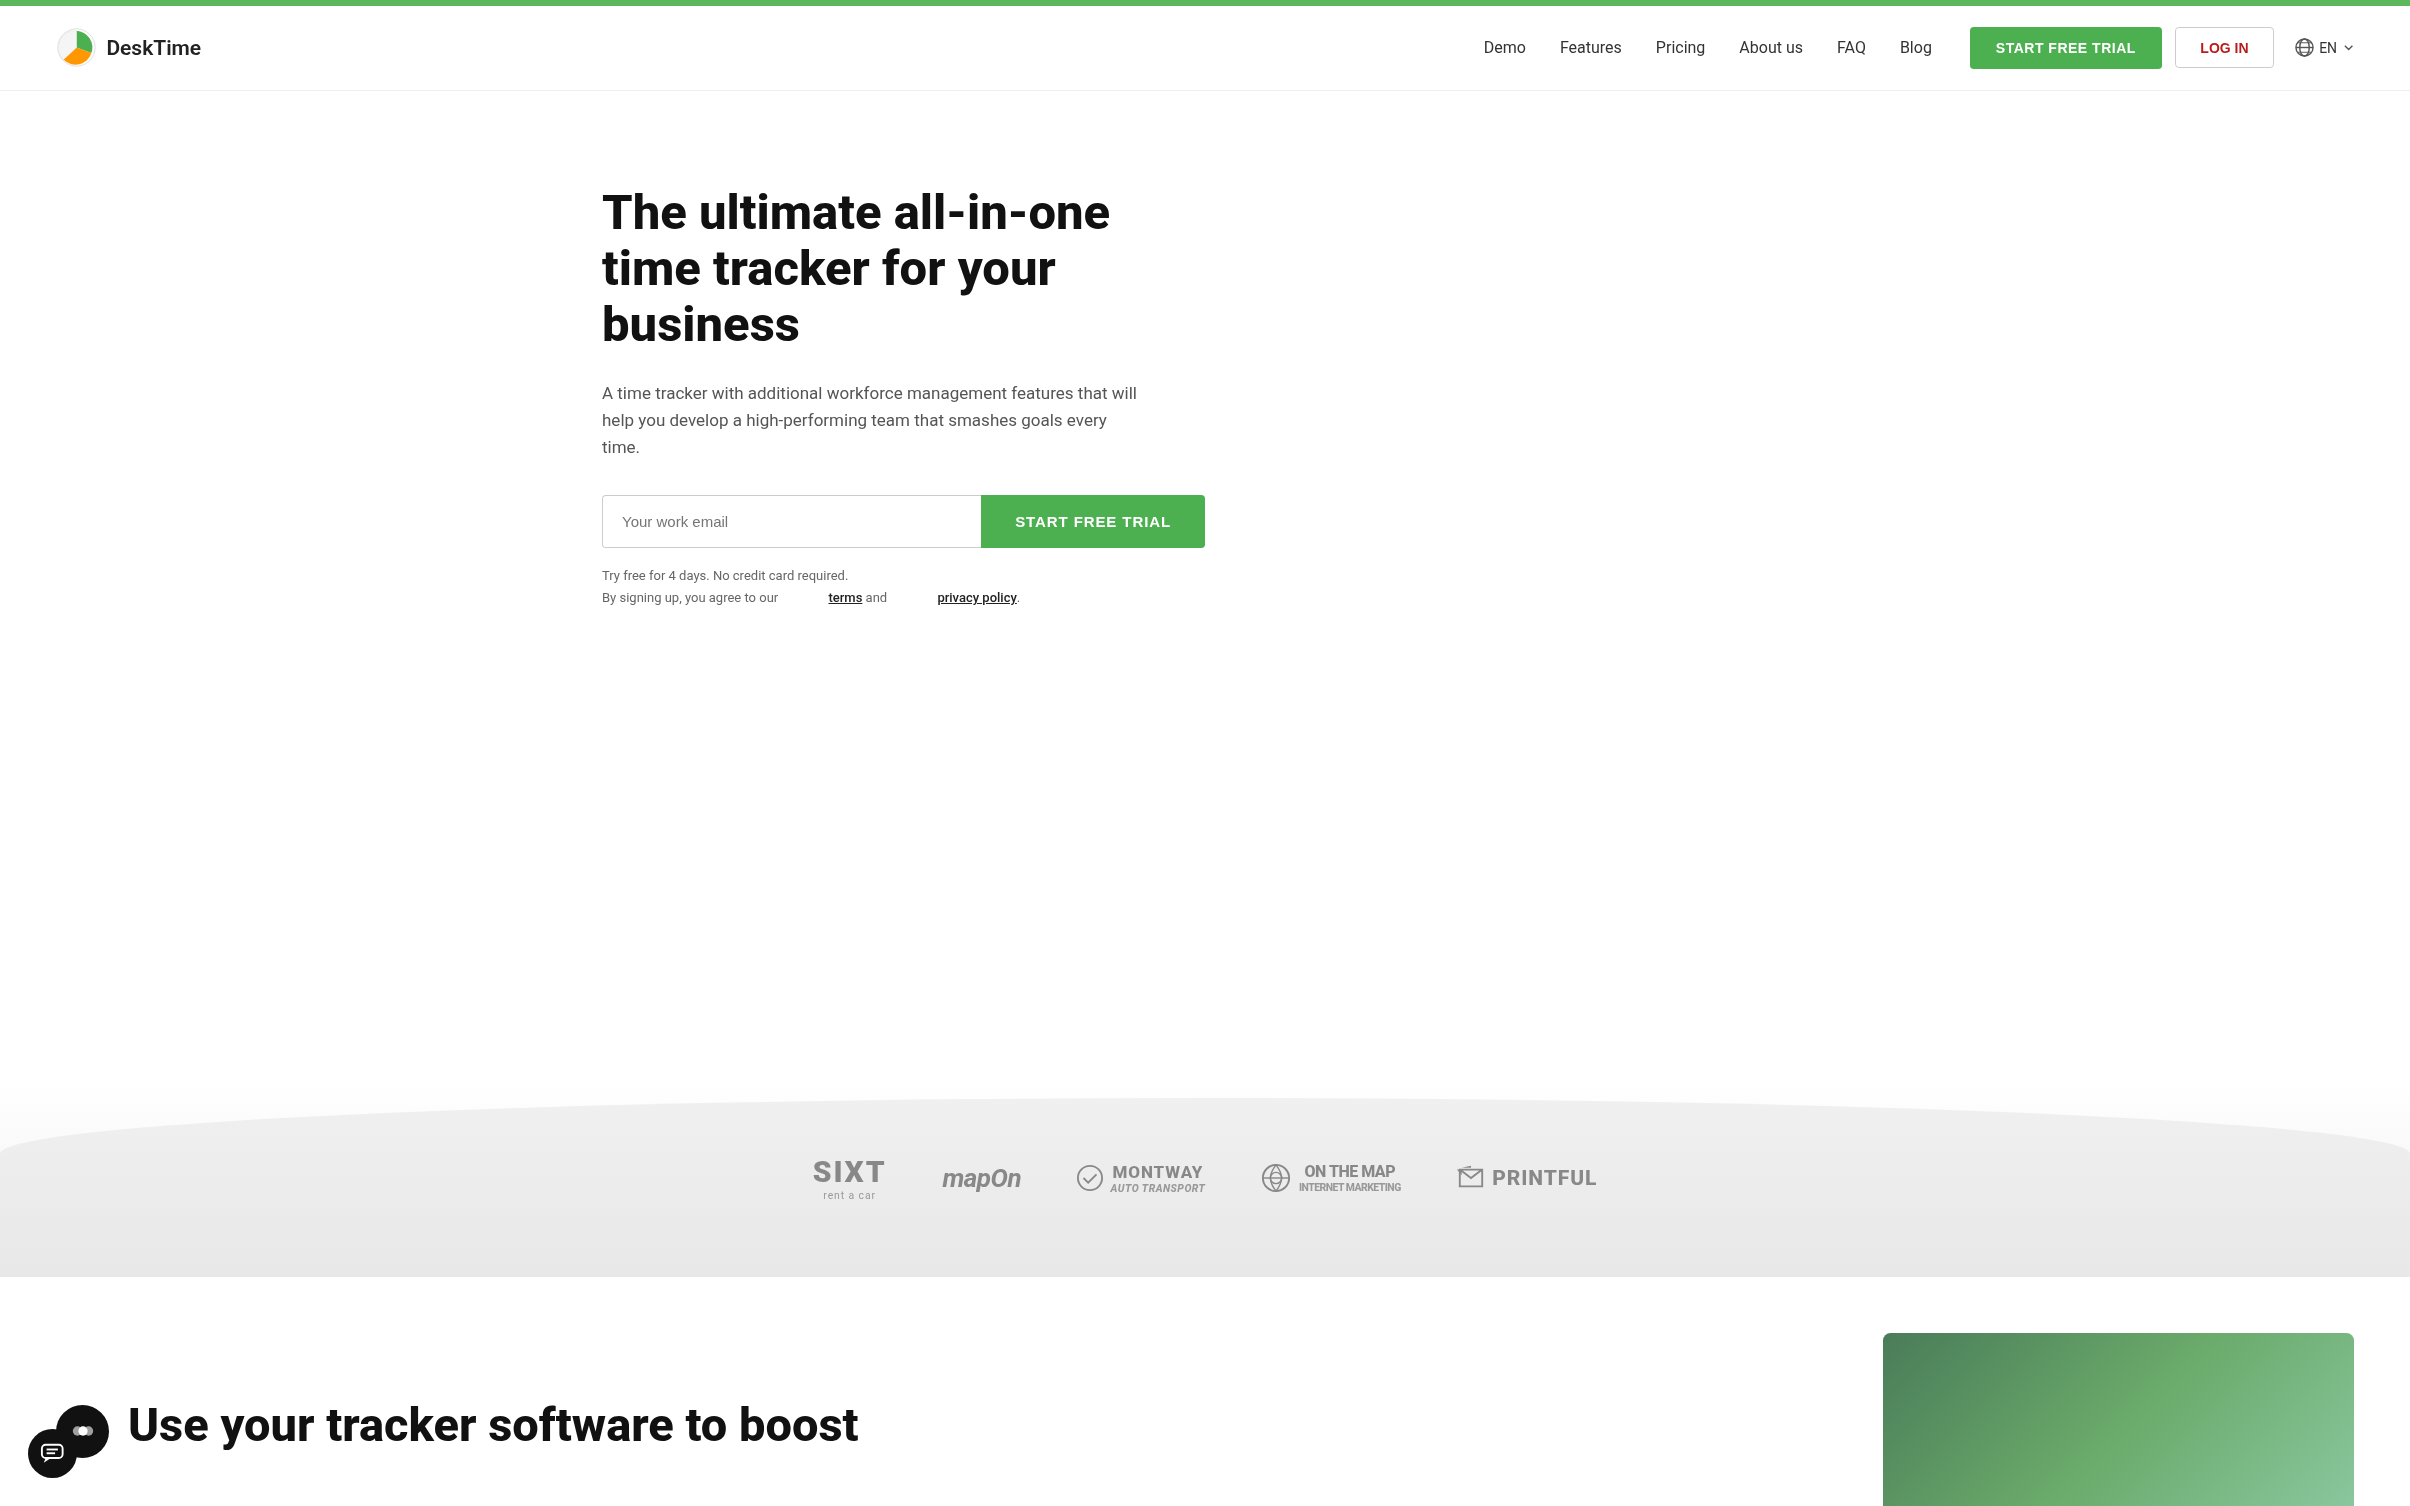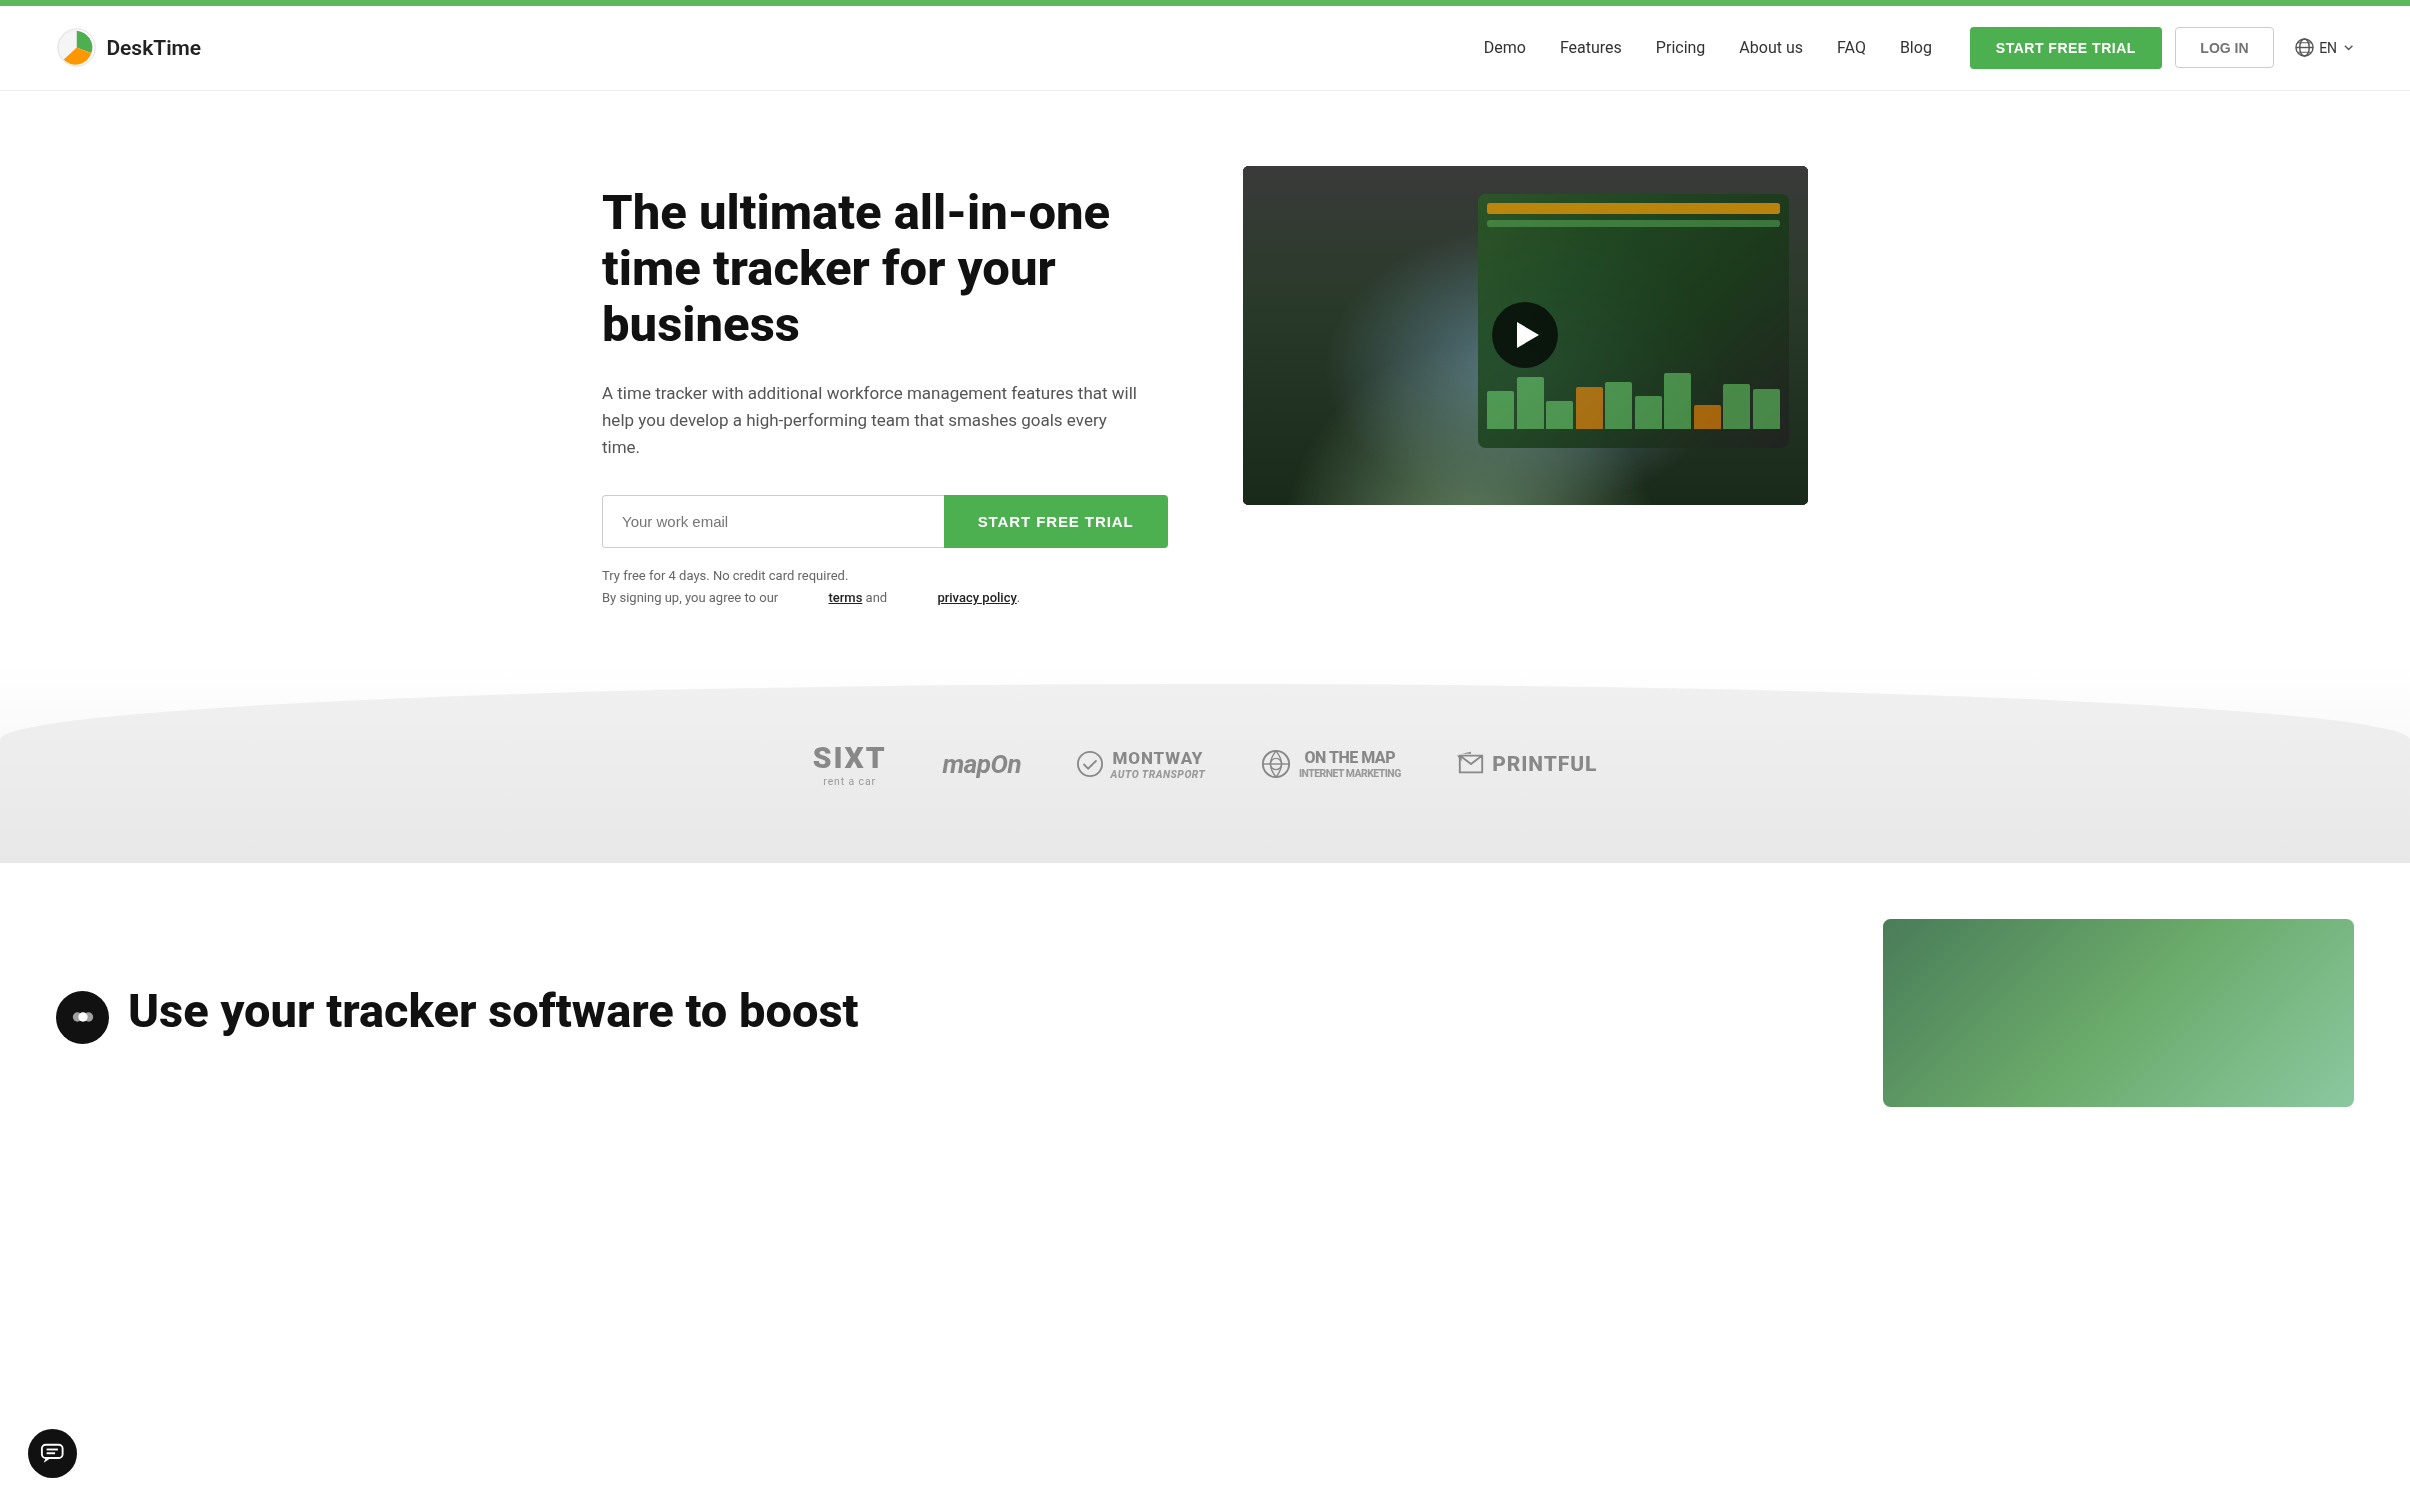--- a/index.html
+++ b/index.html
@@ -61,21 +61,21 @@
       border: none;
       padding: 13px 26px;
       font-size: 14px;
       font-weight: 700;
       cursor: pointer;
       border-radius: 3.8px;
       letter-spacing: 0.5px;
     }
     .btn-login {
       background: #fff;
-      color: #737373;
+      color: #b91c1c;
       border: 1.9px solid #ccc;
       padding: 11.3px 24.5px;
       font-size: 14px;
       font-weight: 600;
       cursor: pointer;
       border-radius: 3.8px;
     }
     .lang-selector {
       display: flex;
       align-items: center;
@@ -87,20 +87,21 @@
     }
 
     
     .hero {
       display: flex;
       align-items: flex-start;
       padding: 75px 56px 56px 56px;
       gap: 75px;
       max-width: 1318px;
       margin: 0 auto;
+      flex-direction: column;
     }
     .hero-content {
       flex: 1;
       max-width: 603px;
       padding-top: 19px;
     }
     .hero-title {
       font-size: 49px;
       font-weight: 800;
       line-height: 1.15;

